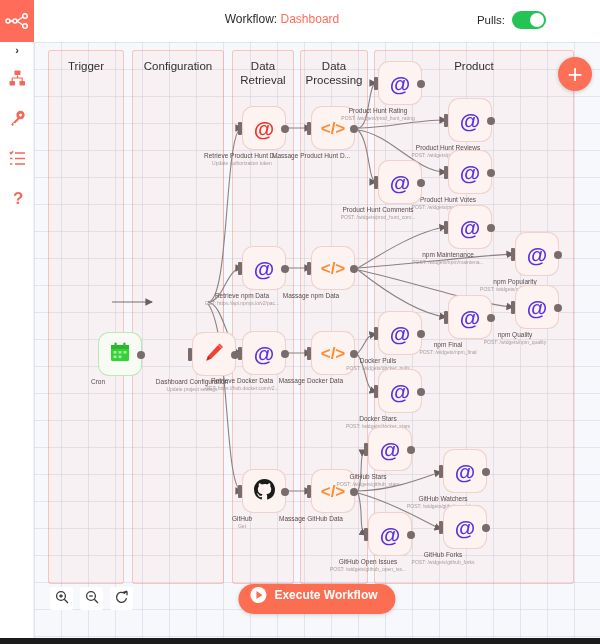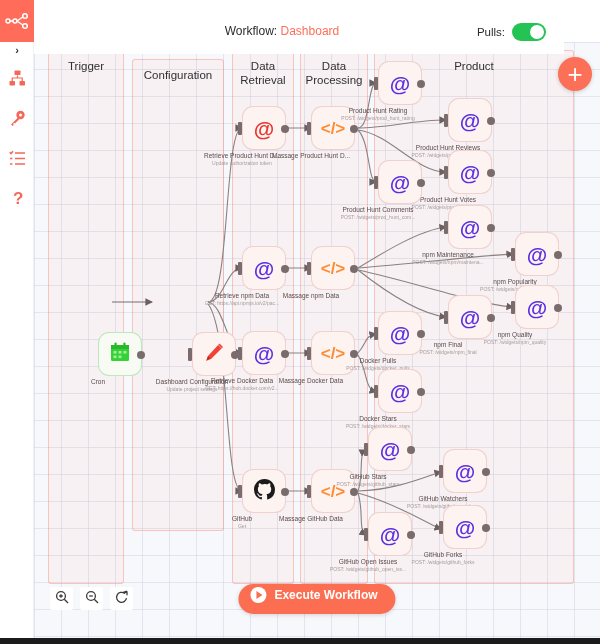--- a/index.html
+++ b/index.html
@@ -6,21 +6,21 @@
   html, body {
     width: 600px; height: 644px;
     font-family: "Liberation Sans", sans-serif;
     background: #ffffff;
     overflow: hidden;
   }
   #app { position: relative; width: 600px; height: 644px; background:#fff; }
 
   
   .header {
-    position: absolute; left: 0; top: 12px; width: 564px; height: 42px;
+    position: absolute; left: 0; top: 0; width: 564px; height: 42px;
     background: #ffffff; z-index: 40;
     display: flex; align-items: center; padding-left: 40px;
   }
   .header-title {
     position: absolute; left: 0; right: 0; top: 12px;
     text-align: center; font-size: 12px; color: #2b2b2b;
   }
   .header-title .wf-label { color:#2b2b2b; }
   .header-title .wf-name { color:#ff6d5a; }
   .active-wrap {
@@ -221,21 +221,21 @@
           <span class="knob"></span>
         </span>
     </div>
   </div>
 
   <div class="canvas">
 
     <div class="lane" style="left:14px;  top:8px; width:76px;  height:534px;">
       <div class="lane-title">Trigger</div>
     </div>
-    <div class="lane" style="left:98px;  top:17px; width:92px;  height:472px;">
+    <div class="lane" style="left:98px;  top:8px; width:92px;  height:534px;">
       <div class="lane-title">Configuration</div>
     </div>
     <div class="lane" style="left:198px; top:8px; width:62px;  height:534px;">
       <div class="lane-title" style="white-space:pre-line;">Data
 Retrieval</div>
     </div>
     <div class="lane" style="left:266px; top:8px; width:68px;  height:534px;">
       <div class="lane-title" style="white-space:pre-line;">Data
 Processing</div>
     </div>

